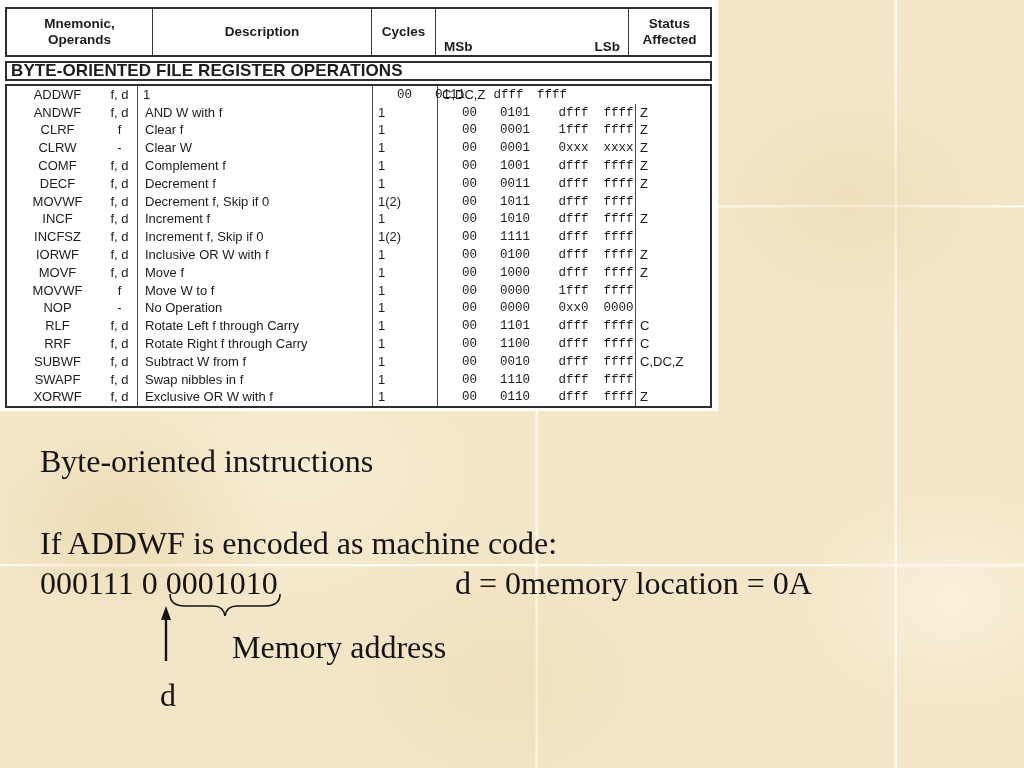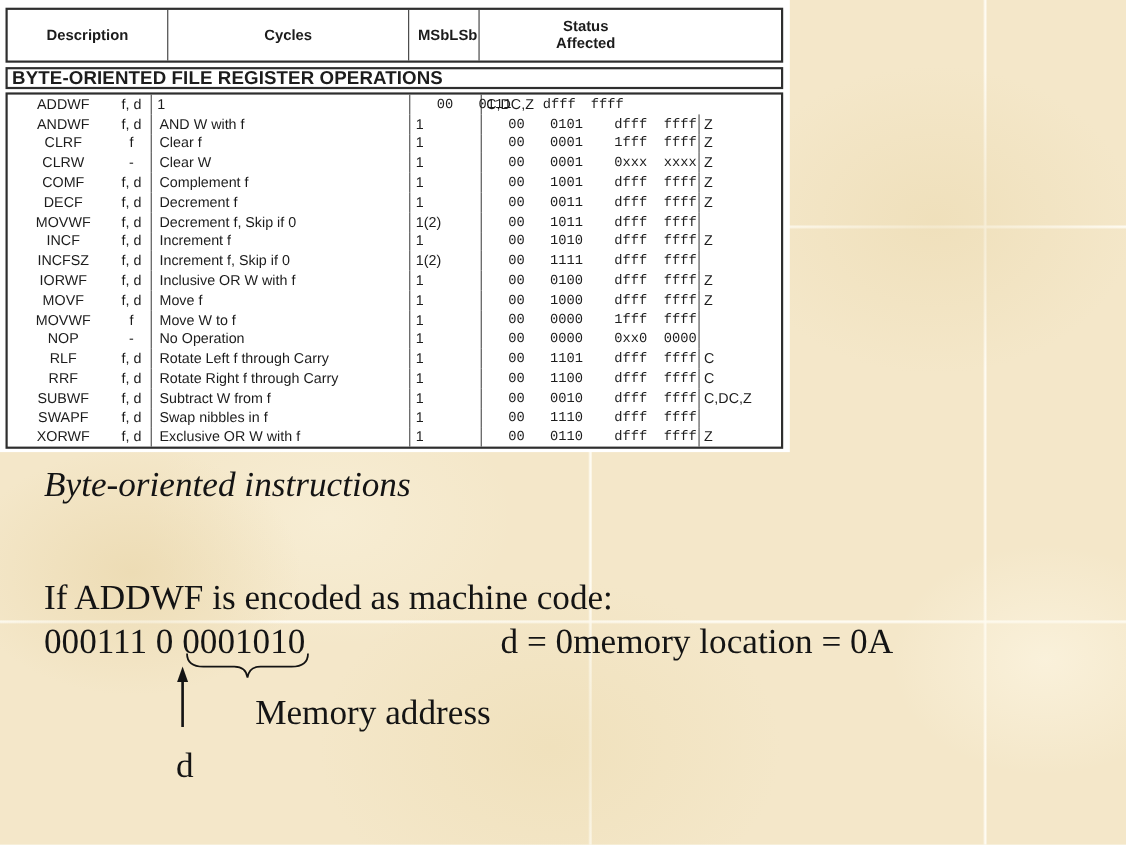--- a/index.html
+++ b/index.html
@@ -20,53 +20,57 @@
   }
   
   .table-panel { position:absolute; left:0; top:0; width:718px; height:411px; background:#ffffff; }
   .ds-table { position:absolute; left:5px; top:7px; width:707px; font-family:"Liberation Sans", sans-serif; color:#1c1c1c; }
   .hdr { height:50px; border:2px solid #2e2e2e; display:grid; grid-template-columns:146px 219px 64px 193px 1fr; }
   .hcell { border-right:1px solid #3a3a3a; display:flex; flex-direction:column; align-items:center; justify-content:center;
            font-weight:bold; font-size:13.5px; line-height:16px; text-align:center; }
   .hcell:last-child { border-right:none; }
   .hword { padding:0; display:flex; flex-direction:column; align-items:stretch; justify-content:flex-start; }
   .hword-top { height:25px; border-bottom:1px solid #3a3a3a; display:flex; align-items:center; justify-content:center; }
-  .hword-bot { flex:1; display:flex; align-items:center; justify-content:space-between; padding:0 8px; }
+  .hword-bot { flex:1; display:flex; align-items:flex-end; justify-content:space-between; padding:0 8px; }
   .banner { margin-top:4px; height:20px; border:2px solid #2e2e2e; display:flex; align-items:center;
             font-weight:bold; font-size:17px; padding-left:4px; letter-spacing:0.1px; }
   .drows { margin-top:3px; border:2px solid #2e2e2e;text-align:center; }
   .trow { height:17.8px; display:grid; grid-template-columns:131px 235px 65px 198px 1fr; }
   .c { border-right:1px solid #4a4a4a; display:flex; align-items:center; font-size:13px; line-height:14px; }
   .c5 { border-right:none; padding-left:4px; }
   .c1 { display:grid; grid-template-columns:95px 1fr; align-items:center; }
   .mn { padding-left:6px; }
   .c2 { padding-left:7px; }
   .c3 { padding-left:5px; }
   .c4 { padding-left:16px; display:grid; grid-template-columns:31px 60px 57px 1fr; align-items:center;
         font-family:"Liberation Mono", monospace; font-size:12.5px; }
   
   .ann { position:absolute; white-space:nowrap; font-size:32px; line-height:36px; }
-  .t-title  { left:40px;  top:422px;font-style:italic; }
+  .t-title  { left:40px;  top:443px; }
   .t-line1  { left:40px;  top:525px; }
   .t-binary { left:40px;  top:565px; }
   .t-dmem   { left:455px; top:565px; display:flex; }
   .t-membrace { left:232px; top:629px; }
   .t-dlabel { left:160px; top:677px; }
   .brace-svg { position:absolute; left:168px; top:593px; }
   .arrow-svg { position:absolute; left:154px; top:605px; }
 </style>
 </head>
 <body>
 
 <div class="slide">
 
   <div class="table-panel">
     <div class="ds-table">
 
       <div class="hdr">
+        <div class="hcell">
+          <span>Mnemonic,</span>
+          <span>Operands</span>
+        </div>
         <div class="hcell">Description</div>
         <div class="hcell">Cycles</div>
         <div class="hcell hword">
           <div class="hword-bot">
             <span>MSb</span>
             <span>LSb</span>
           </div>
         </div>
         <div class="hcell">
           <span>Status</span>

